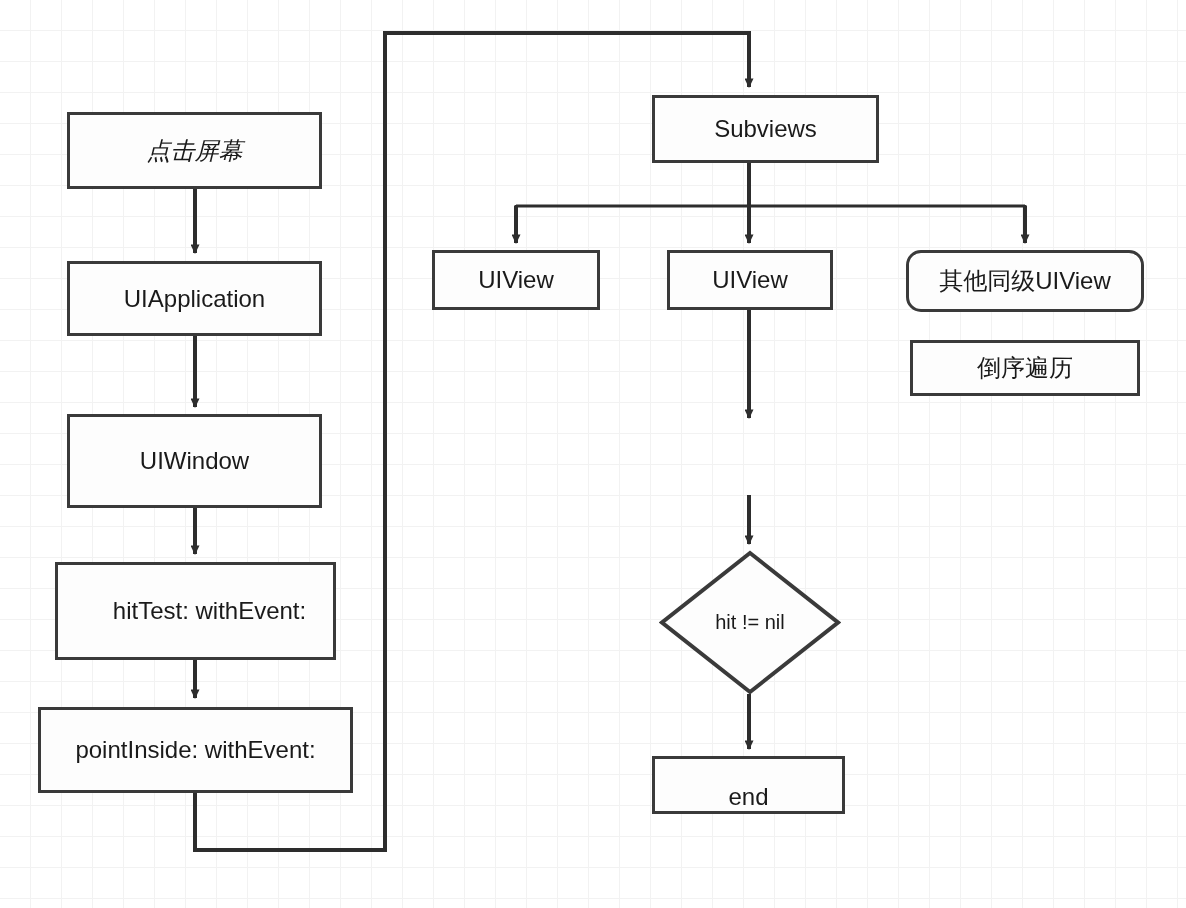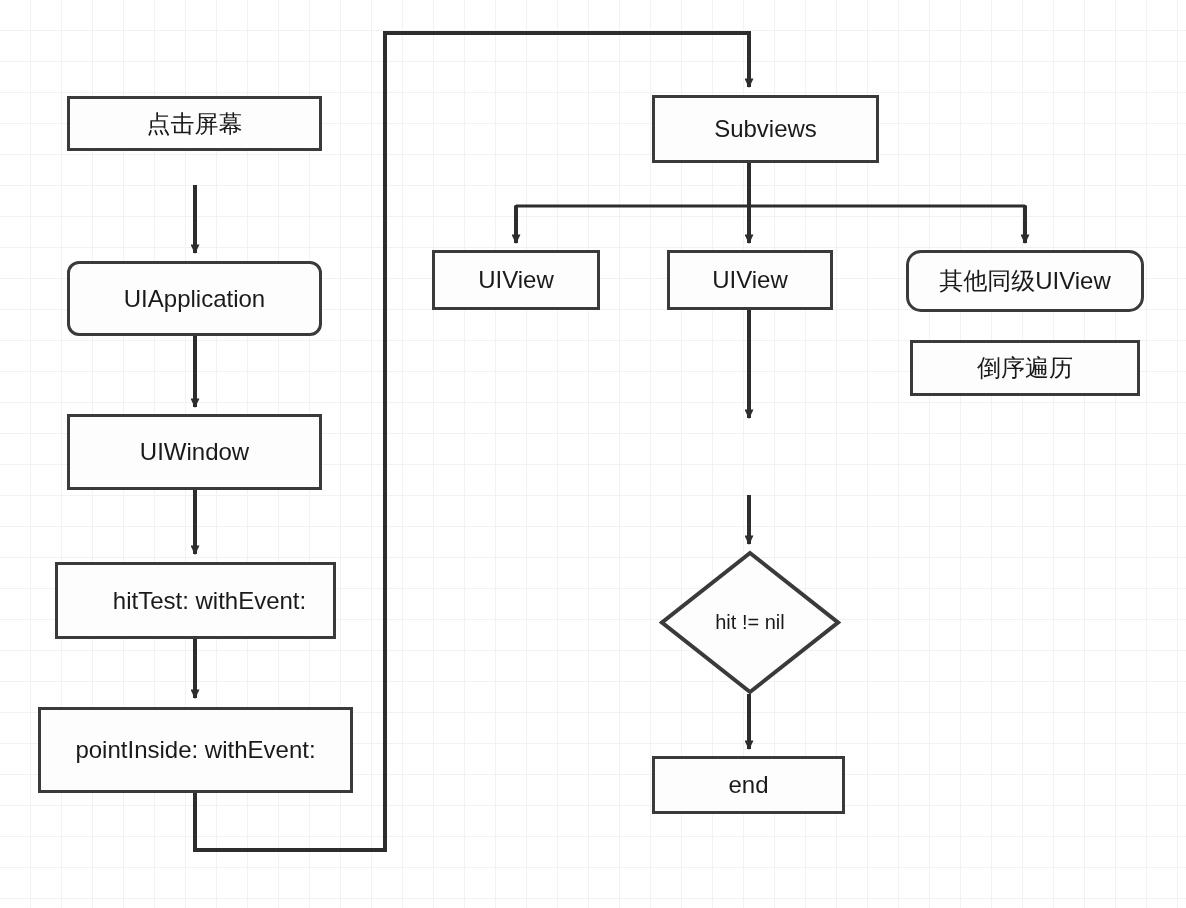--- a/index.html
+++ b/index.html
@@ -104,33 +104,33 @@
       <line x1="1025" y1="206" x2="1025" y2="243" marker-end="url(#arrowhead)"></line>
 
       <line x1="749" y1="310" x2="749" y2="418" marker-end="url(#arrowhead)"></line>
 
       <line x1="749" y1="495" x2="749" y2="544" marker-end="url(#arrowhead)"></line>
 
       <line x1="749" y1="694" x2="749" y2="749" marker-end="url(#arrowhead)"></line>
     </g>
   </svg>
 
-  <div class="node f24" style="left:67px; top:96px; width:255px; height:55px;">
+  <div class="node f24" style="left:67px; top:112px; width:255px; height:77px;font-style:italic;">
     <span class="label">点击屏幕</span>
   </div>
 
-  <div class="node f24" style="left:67px; top:261px; width:255px; height:75px;border-radius:12px;">
+  <div class="node f24" style="left:67px; top:261px; width:255px; height:75px;">
     <span class="label">UIApplication</span>
   </div>
 
-  <div class="node f24" style="left:67px; top:414px; width:255px; height:76px;">
+  <div class="node f24" style="left:67px; top:414px; width:255px; height:94px;">
     <span class="label">UIWindow</span>
   </div>
 
-  <div class="node f24" style="left:55px; top:562px; width:281px; height:77px;padding-left:28px;">
+  <div class="node f24" style="left:55px; top:562px; width:281px; height:98px;padding-left:28px;">
     <span class="label">hitTest: withEvent:</span>
   </div>
 
   <div class="node f24" style="left:38px; top:707px; width:315px; height:86px;">
     <span class="label">pointInside: withEvent:</span>
   </div>
 
   <div class="node f24" style="left:652px; top:95px; width:227px; height:68px;text-align:center;">
     <span class="label">Subviews</span>
   </div>
@@ -152,17 +152,17 @@
   </div>
 
 
   <div class="diamond-wrap" style="left:659px; top:550px; width:182px; height:145px;">
     <svg width="182" height="145" viewBox="0 0 182 145">
       <polygon points="91,3 179,72.5 91,142 3,72.5" fill="#fdfdfd" stroke="#3a3a3a" stroke-width="4" stroke-linejoin="miter"></polygon>
     </svg>
     <div class="diamond-text">hit != nil</div>
   </div>
 
-  <div class="node f24" style="left:652px; top:756px; width:193px; height:58px;">
+  <div class="node f24" style="left:652px; top:756px; width:193px; height:58px;align-items:flex-end;">
     <span class="label">end</span>
   </div>
 
 </div>
 
 </body></html>

